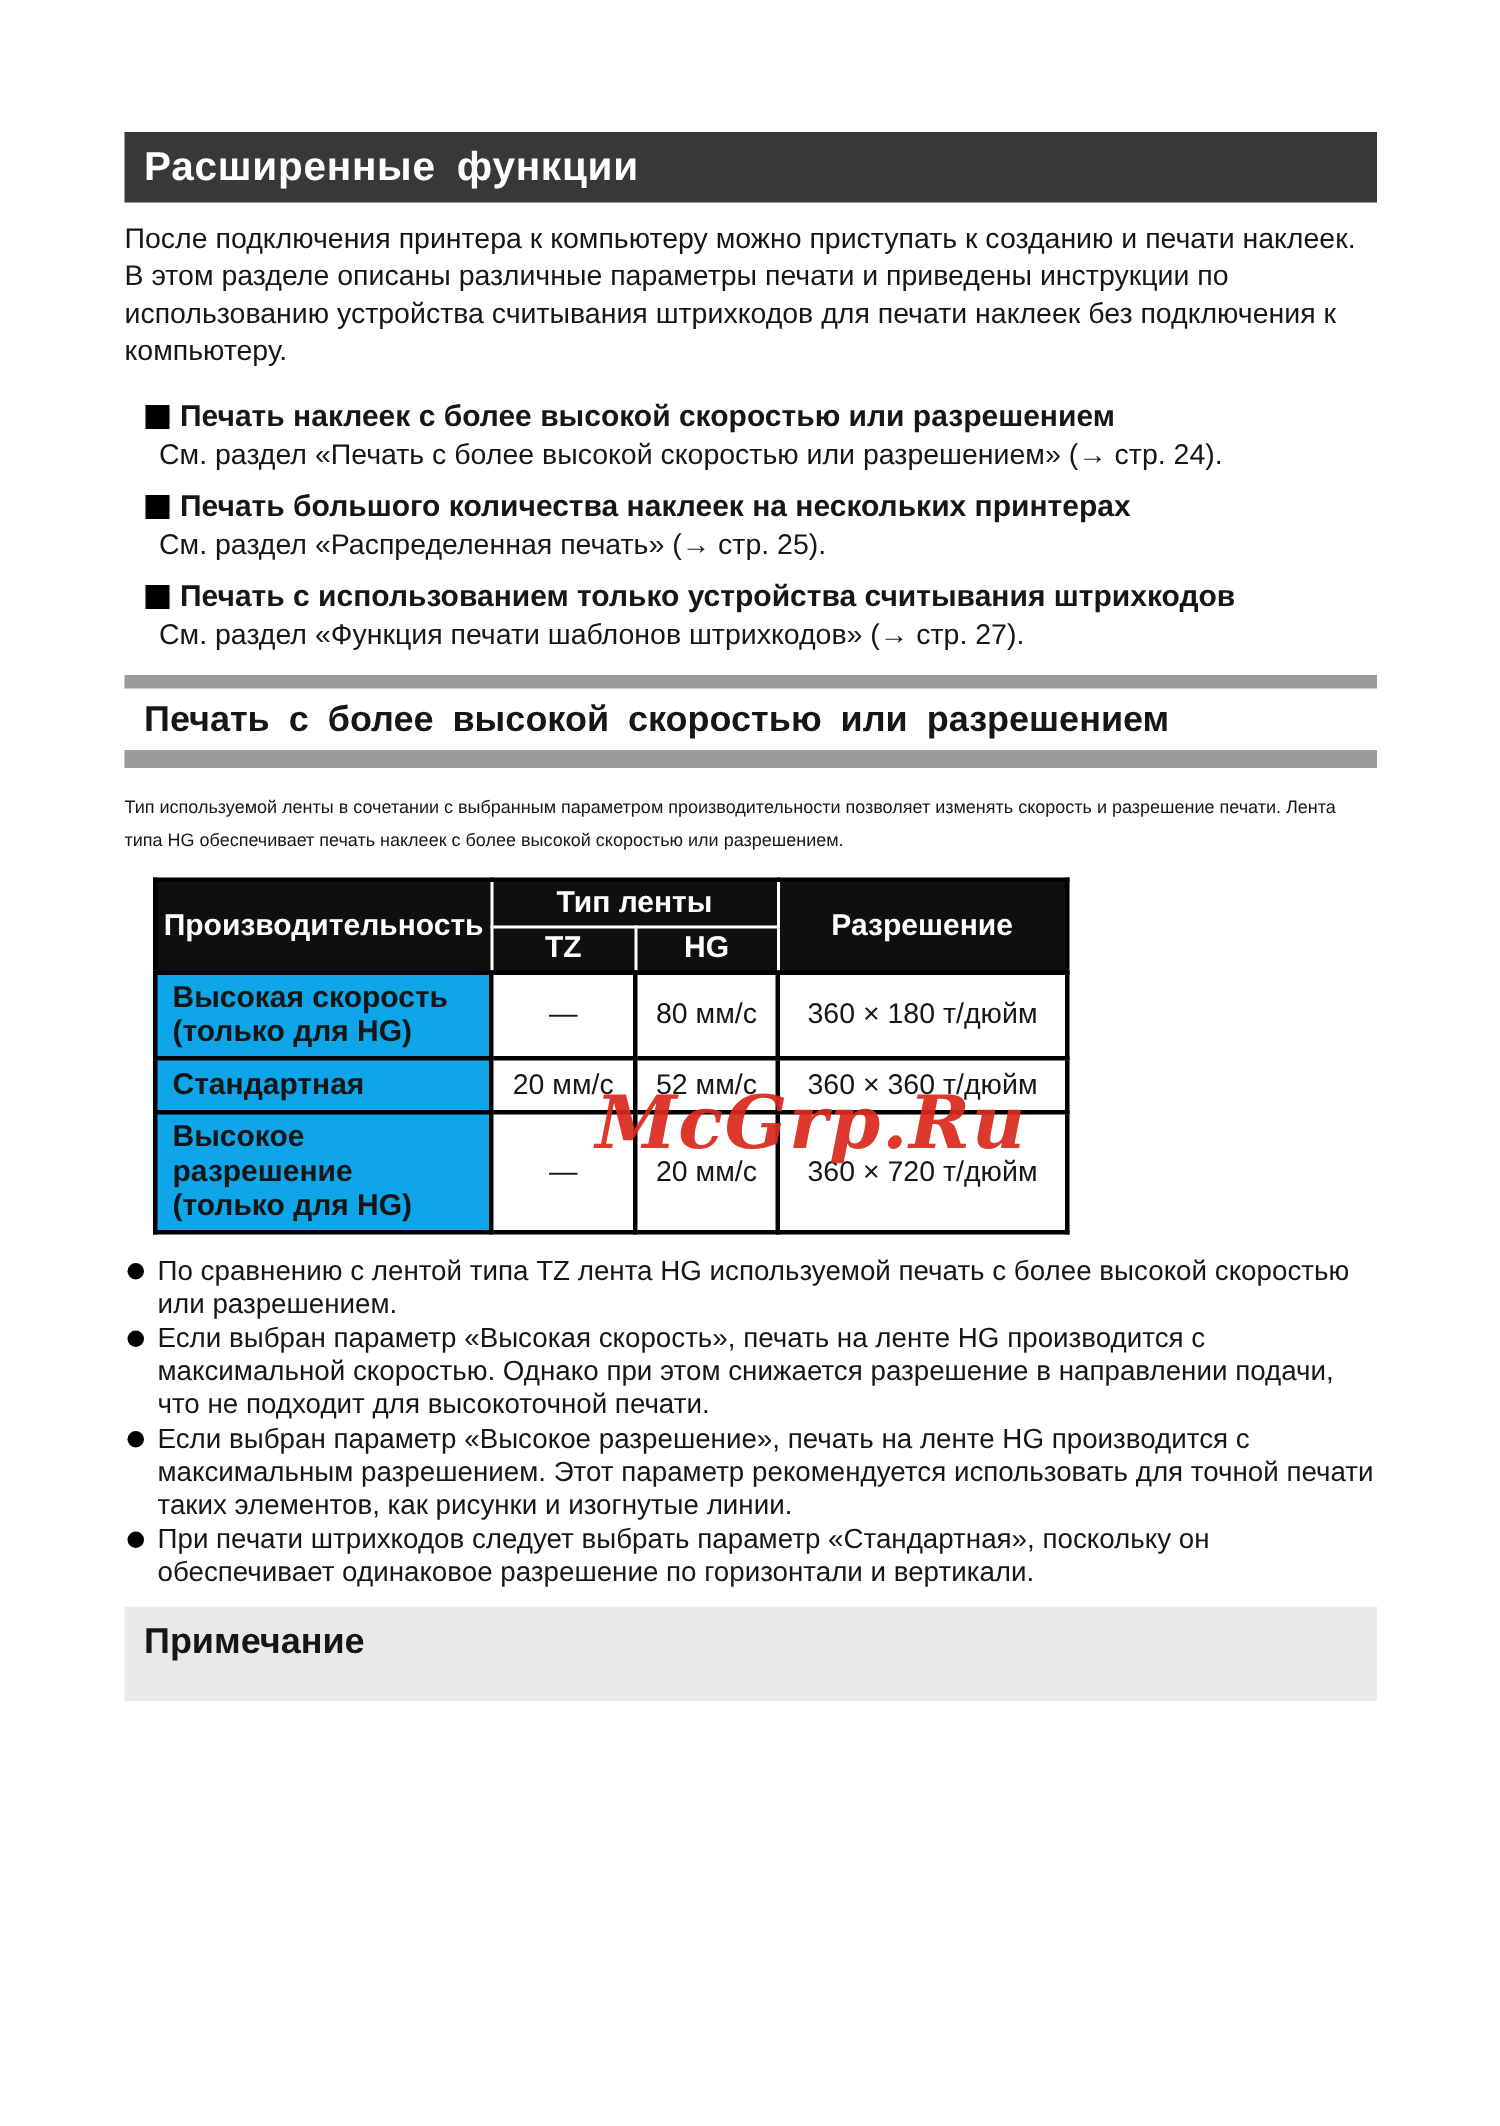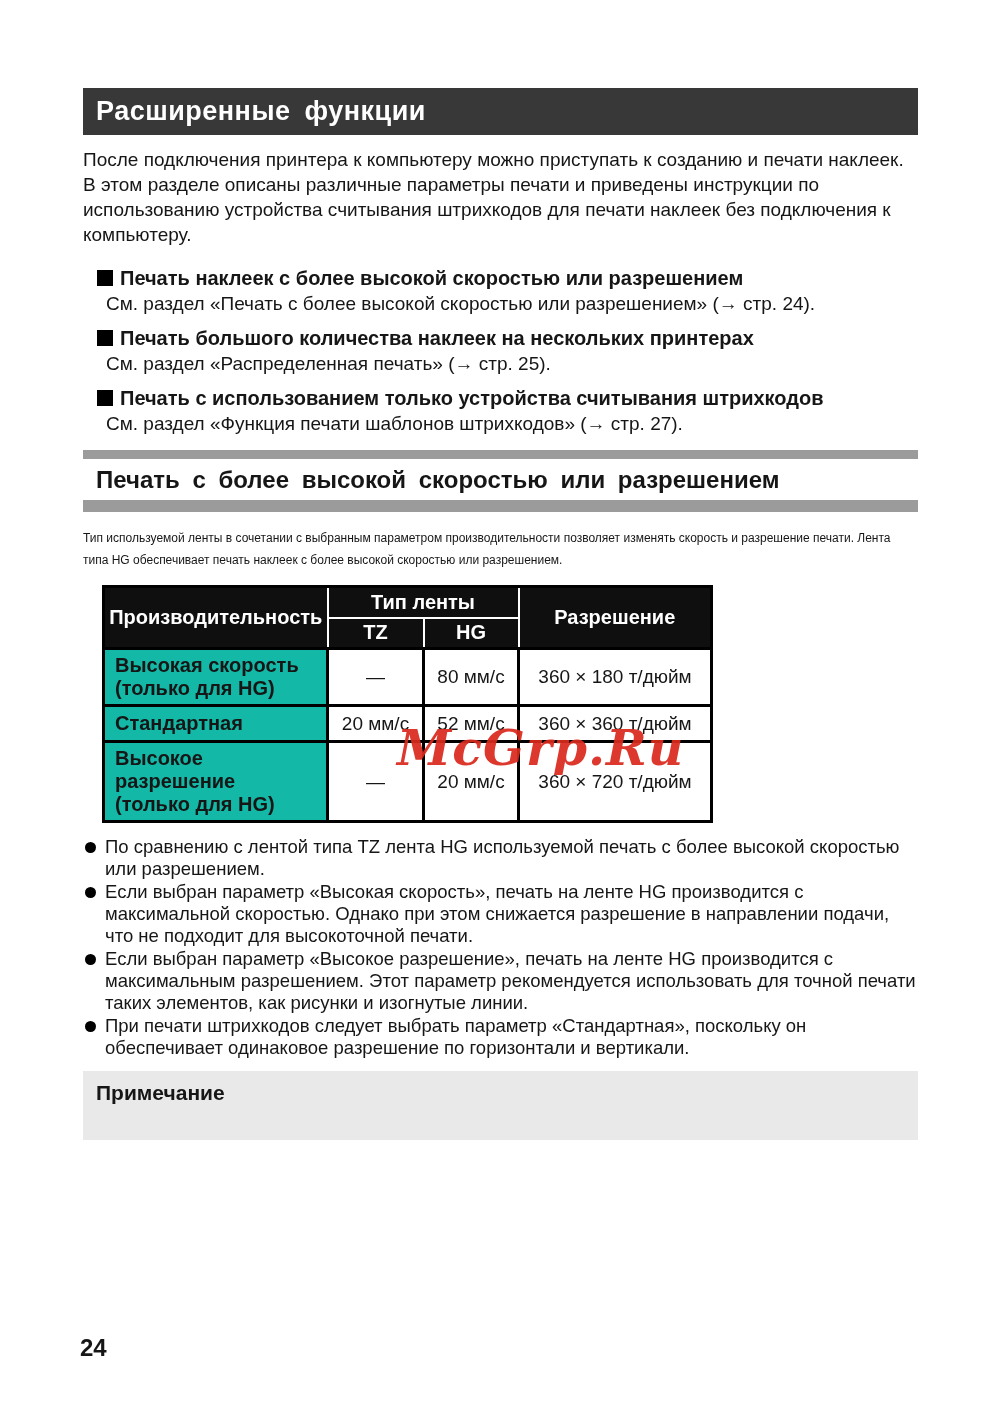--- a/index.html
+++ b/index.html
@@ -1,18 +1,18 @@
 <!DOCTYPE html>
 <html lang="ru"><head>
 <meta charset="utf-8">
 <style>
   * { margin:0; padding:0; box-sizing:border-box; }
   html,body { background:#ffffff; }
   body { font-family:"Liberation Sans", sans-serif; color:#161616; }
-  .page { position:relative; width:1000px; height:1417px; background:#ffffff; overflow:hidden; padding-top:88px; }
+  .page { position:relative; width:1000px; height:1134px; background:#ffffff; overflow:hidden; padding-top:88px; }
   .content { margin:0 82px 0 83px; }
 
   
   .title-bar { height:47px; background:#383838; color:#ffffff; display:flex; align-items:center;
                padding-left:13px; font-size:27px; font-weight:bold; word-spacing:6px; letter-spacing:.5px; }
 
   
   .intro { margin-top:12px; font-size:19px; line-height:25px; }
 
   
@@ -30,34 +30,34 @@
 
   .sec-intro { margin-top:15px; font-size:12px; line-height:22px; }
 
   
   table.spec { border-collapse:collapse; border:3px solid #000; margin:14px 0 0 19px;
                table-layout:fixed; width:608px; }
   table.spec th { background:#0f0f0f; color:#fff; border:2px solid #fff; font-size:20px;
                   font-weight:bold; text-align:center; padding:2px 4px; }
   table.spec thead tr { height:31px; }
   table.spec tbody td { border:3px solid #000; font-size:19px; text-align:center; padding:2px 4px; background:#fff; }
-  table.spec td.perf { background:#14b8a6; text-align:left; font-weight:bold; font-size:20px;
+  table.spec td.perf { background:#0ea5e9; text-align:left; font-weight:bold; font-size:20px;
                        line-height:23px; white-space:pre-line; padding:4px 6px 4px 10px; }
   tr.r-tall { height:52px; }
   tr.r-mid  { height:36px; }
 
   
   .bullets { margin-top:13px; }
   .bullet { display:flex; font-size:18.5px; line-height:22px; }
   .bullet + .bullet { margin-top:1px; }
   .dot { flex:none; width:11px; height:11px; border-radius:50%; background:#000; margin:6px 9px 0 2px; }
 
   
   .note { margin-top:12px; background:#e9e9e9; padding:10px 14px 13px 13px; }
-  .note-title { font-size:21px; font-weight:bold; margin-bottom:22px; }
+  .note-title { font-size:24px; font-weight:bold; margin-bottom:22px; }
   .note .bullet { margin-left:5px; }
 
   
   .watermark { position:absolute; left:397px; top:719px; font-family:"DejaVu Serif", serif;
                font-style:italic; font-weight:bold; font-size:49px; color:#da2a1e; opacity:.93;
                letter-spacing:1px; pointer-events:none; }
 
   
   .page-number { position:absolute; left:80px; top:1334px; font-size:24px; font-weight:bold; }
 </style>

